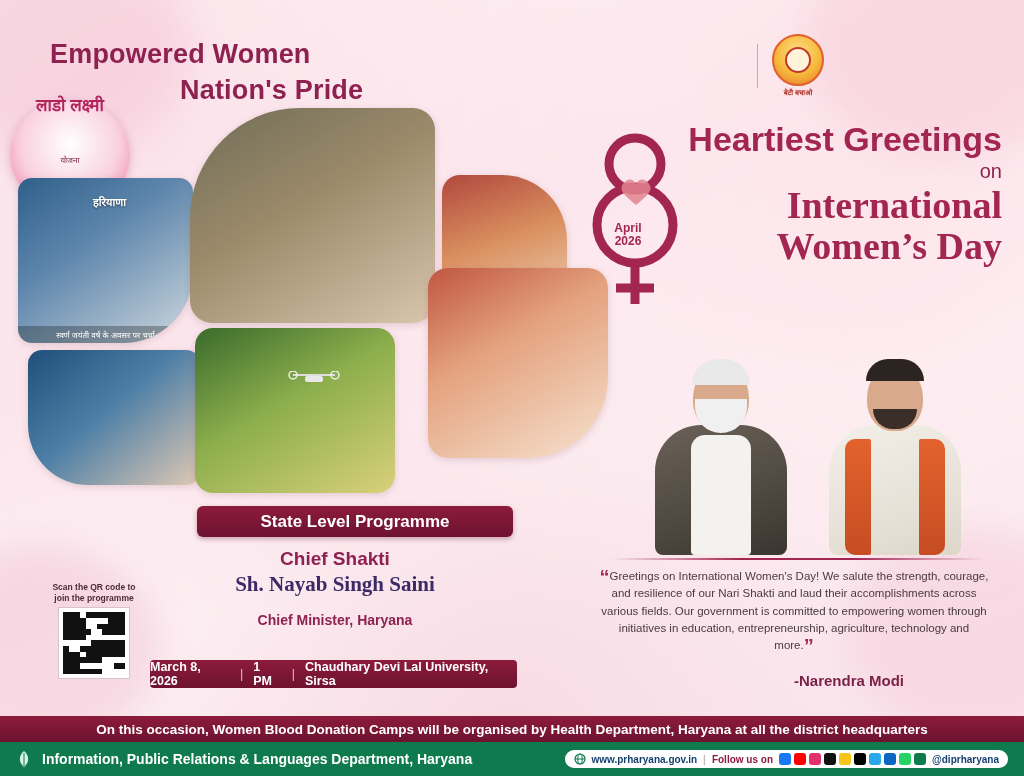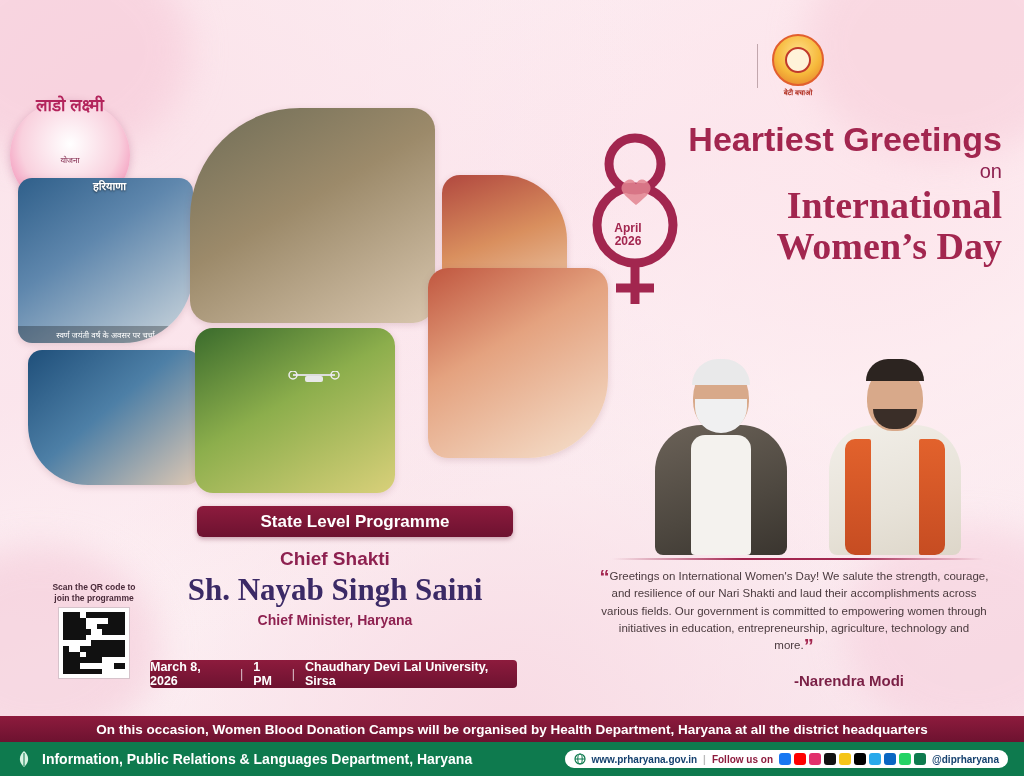--- a/index.html
+++ b/index.html
@@ -86,21 +86,21 @@
     background: radial-gradient(circle at 50% 40%, #ffffff 0%, #f9d1de 55%, #ef6aa0 100%);
     display: flex; flex-direction: column; align-items: center; justify-content: center;
     box-shadow: 0 2px 8px rgba(140,40,90,.25);
     gap: 36px;
   }
   .ph-pink .lk-title { font-size: 17px; color: #b3245c; font-weight: bold; line-height: 1; }
   .ph-pink .lk-sub { font-size: 8px; color: #7d2248; margin-top: 4px; }
   .ph-pink .lk-sub2 { font-size: 7px; color: #6d2a47; margin-top: 3px; }
 
   .ph-cap {
-    position: absolute; left: 0; right: 0; top: 0;
+    position: absolute; left: 0; right: 0; top: 16px;
     text-align: center; color: #fff;
     font-size: 11px; font-weight: bold;
     text-shadow: 0 1px 2px rgba(0,0,0,.6);
     padding-left: 8px;
   }
   .ph-band {
     position: absolute; left: 0; right: 0; bottom: 0;
     background: rgba(0,0,0,.28); color: #fff; font-size: 8px;
     padding: 3px 4px; text-align: center;
   }
@@ -190,21 +190,21 @@
     display: flex; align-items: center; justify-content: center;
     color: #fff; font-weight: bold; font-size: 17px;
     box-shadow: 0 2px 5px rgba(100,20,50,.35);
   }
   .chief-guest {
     position: absolute; left: 150px; top: 548px; width: 370px; text-align: center;
     font-size: 19px; font-weight: bold; color: #8e2150;
   }
   .chief-name {
     position: absolute; left: 120px; top: 572px; width: 430px; text-align: center;
-    font-size: 31px; font-weight: bold; color: #3b2a66;
+    font-size: 21px; font-weight: bold; color: #3b2a66;
     font-family: "Liberation Serif", serif;
   }
   .chief-role {
     position: absolute; left: 150px; top: 612px; width: 370px; text-align: center;
     font-size: 14px; font-weight: bold; color: #8e2150;
   }
   .detail-bar {
     position: absolute; left: 150px; top: 660px; width: 367px; height: 28px;
     background: linear-gradient(180deg,#8d1b3d,#6d1230);
     border-radius: 4px;
@@ -255,20 +255,24 @@
 </style>
 </head>
 <body>
 
 <div class="poster">
   <div class="bloom b1"></div>
   <div class="bloom b2"></div>
   <div class="bloom b3"></div>
   <div class="bloom b4"></div>
 
+  <div class="headline">
+    <span>Empowered Women</span>
+    <span class="l2">Nation's Pride</span>
+  </div>
 
   <div class="emblems">
     <div class="emblem-div"></div>
     <div class="emblem-col">
       <div class="logo-circle">
         <div class="inner-face"></div>
       </div>
       <div class="logo-label">बेटी बचाओ</div>
     </div>
   </div>

